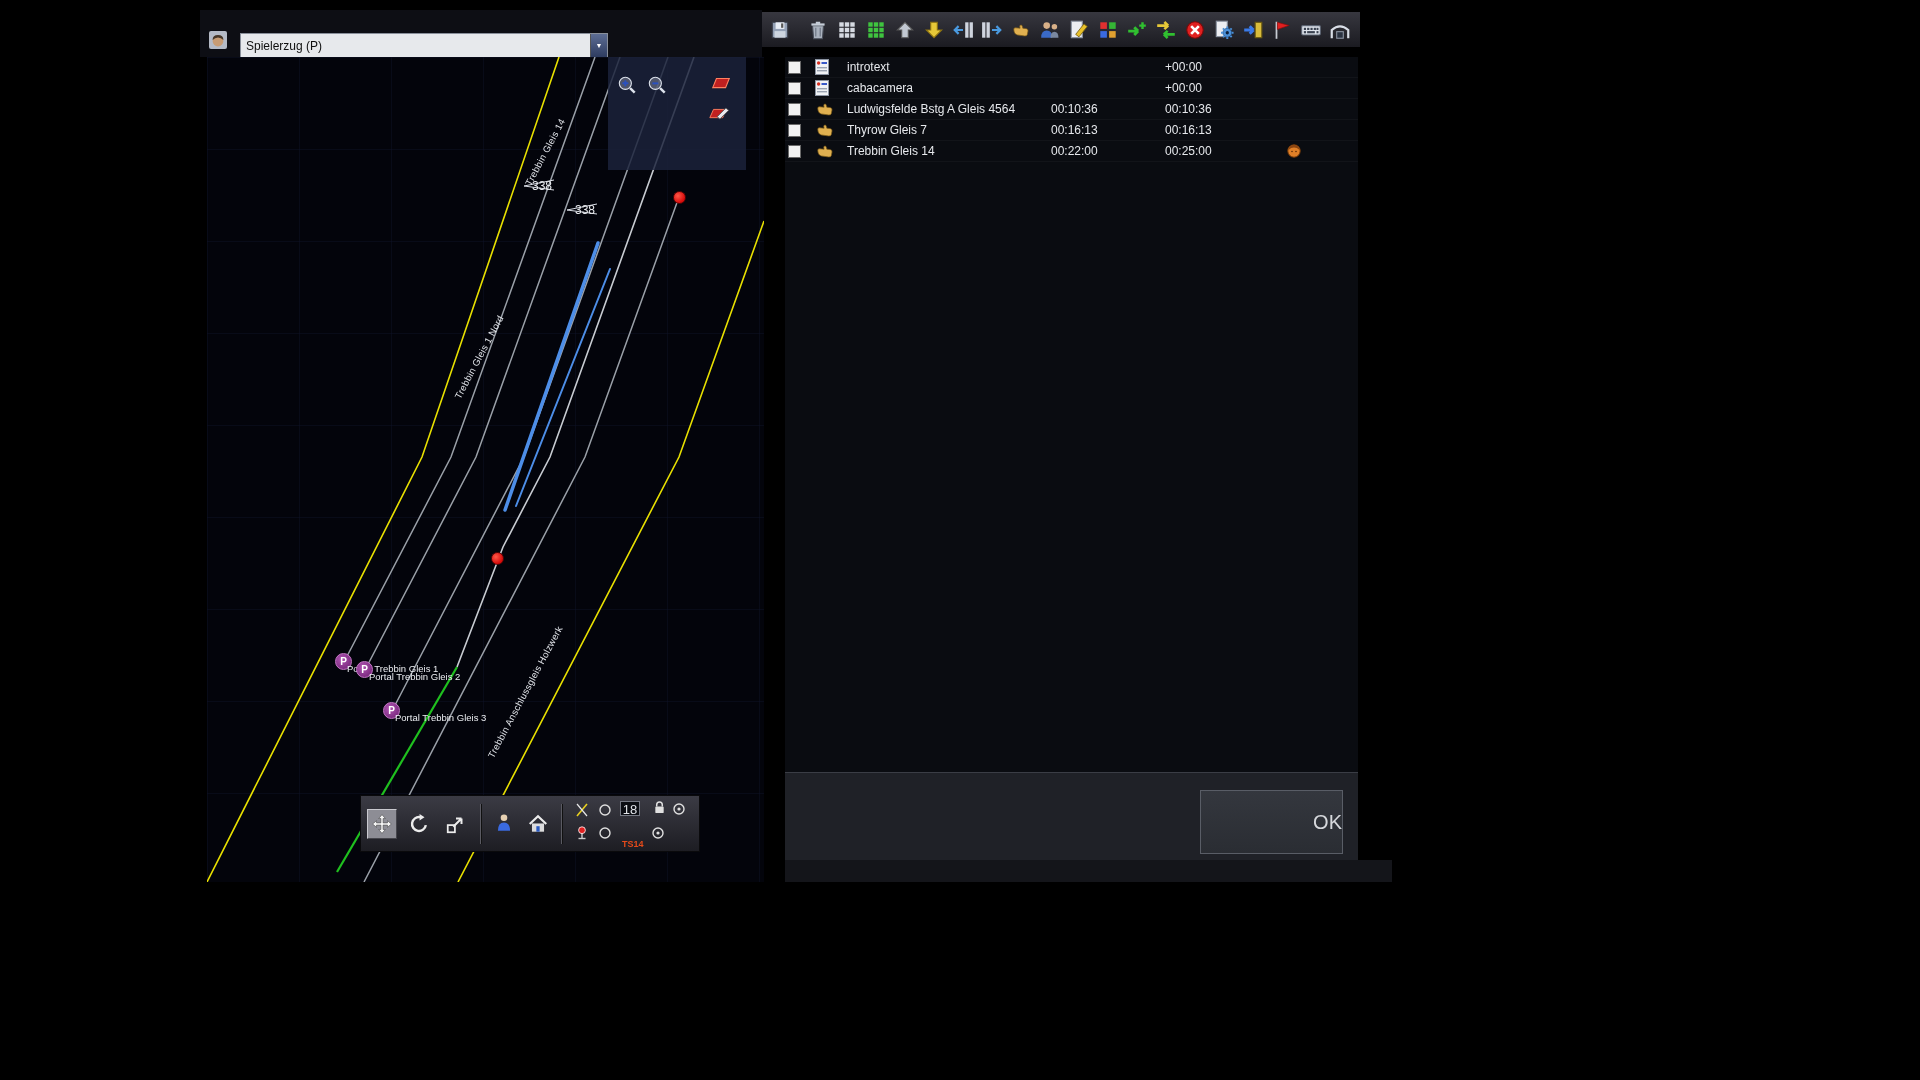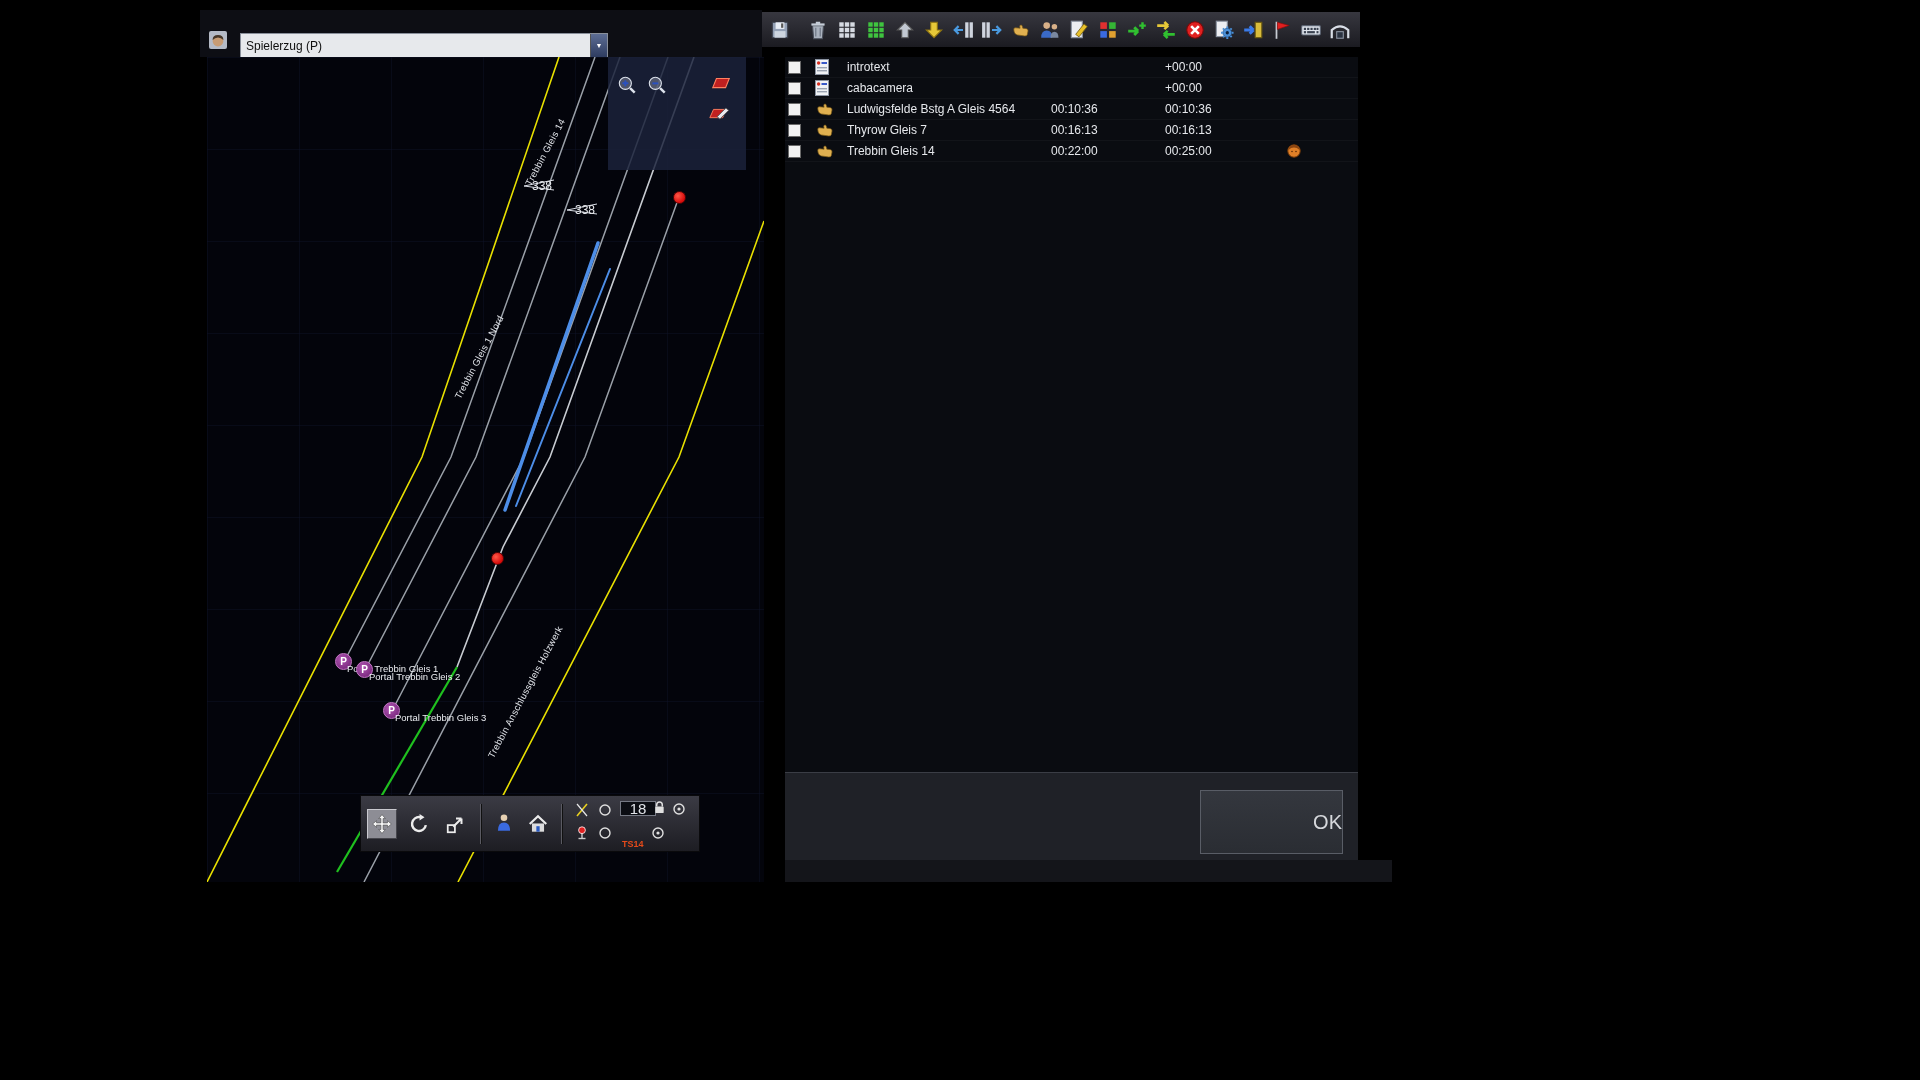--- a/index.html
+++ b/index.html
@@ -31,22 +31,22 @@
   .km-marker span{position:absolute;left:11px;top:1px;font-size:12px;color:#e8eaee}
 
   .zoom-panel{left:401px;top:0;width:138px;height:113px;background:rgba(28,34,60,.84);z-index:5}
   .zp-btn{width:22px;height:22px;display:flex;align-items:center;justify-content:center}
 
   .map-toolbar{left:153px;top:738px;width:340px;height:57px;z-index:6;
          background:linear-gradient(#3b3b44,#1d1d23);border:1px solid #0a0a0c}
   .mt-btn{width:30px;height:30px;display:flex;align-items:center;justify-content:center}
   .mt-active{background:#8d8d95;border:1px solid;border-color:#c9c9cf #45454b #45454b #c9c9cf}
   .mt-sep{top:8px;width:1px;height:40px;background:#5a5a62;box-shadow:1px 0 0 #111}
-  .hud-box{width:36px;height:15px;background:#0b0d13;border:1px solid #757984;color:#e0e3e8;
-         font-size:15px;display:flex;align-items:center;justify-content:center}
+  .hud-box{width:20px;height:15px;background:#0b0d13;border:1px solid #757984;color:#e0e3e8;
+         font-size:13px;display:flex;justify-content:center}
   .hud-ts{font-size:9px;font-weight:bold;color:#e44a1a}
 
   
   #main-toolbar{left:762px;top:12px;width:598px;height:36px;display:flex;align-items:center;gap:5px;
          padding-left:6px;background:linear-gradient(#37373f,#1b1b21);border-bottom:1px solid #000}
   .tb-btn{width:24px;height:24px;display:flex;align-items:center;justify-content:center;flex:0 0 auto}
   .tb-gap{margin-right:9px}
 
   
   #table-panel{left:785px;top:57px;width:573px;height:715px;background:#0a0c11}

